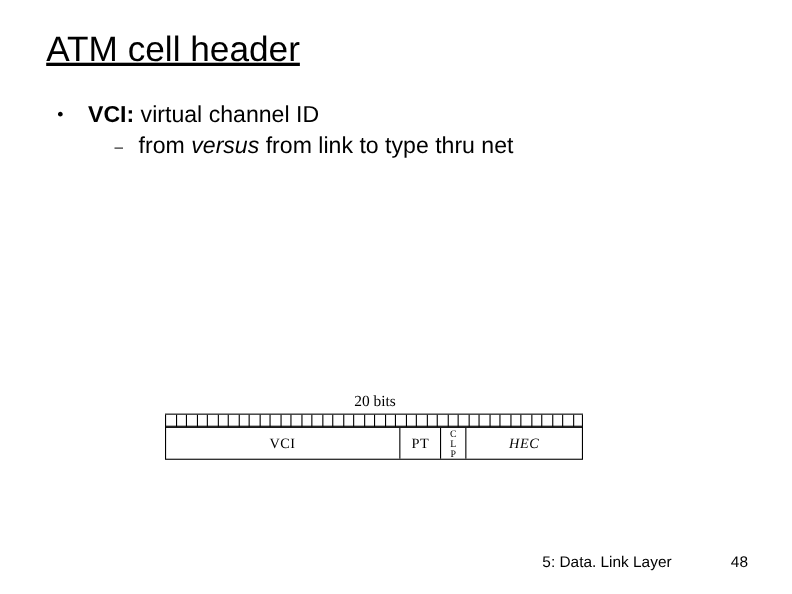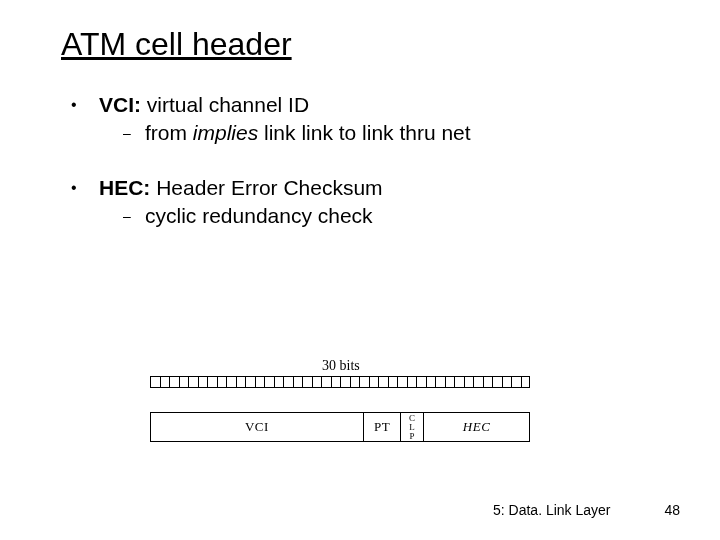--- a/index.html
+++ b/index.html
@@ -10,21 +10,21 @@
     background: #fff;
     font-family: Arial, Helvetica, sans-serif;
     color: #000;
     overflow: hidden;
   }
   .slide {
     position: relative;
     width: 720px;
     height: 540px;
     box-sizing: border-box;
-    padding: 26px 50px 0 61px;
+    padding: 26px 50px 0 42px;
   }
   .title {
     font-size: 32px;
     font-weight: 400;
     text-decoration: underline;
     margin: 0 0 28px 0;
   }
   ul.main {
     list-style: none;
     margin: 0;
@@ -91,21 +91,21 @@
   }
   .tick {
     position: absolute;
     top: 0;
     width: 0;
     height: 11px;
     border-left: 1px solid #000;
   }
   .boxes {
     position: absolute;
-    top: 52px;
+    top: 28px;
     left: 0;
     width: 380px;
     height: 30px;
     display: flex;
     border: 1px solid #000;
     box-sizing: border-box;
   }
   .box {
     height: 100%;
     box-sizing: border-box;
@@ -136,38 +136,32 @@
 <div class="slide">
 
   <h1 class="title">ATM cell header</h1>
 
   <ul class="main">
 
     <li>
       <span class="b">VCI:</span><span> virtual channel ID</span>
       <ul class="sub">
         <li>
-          <span>from </span><span class="i">implies</span><span> link link to link thru net</span>
+          <span>from </span><span class="i">versus</span><span> from link to type thru net</span>
         </li>
       </ul>
     </li>
 
 
 
-    <li>
-      <span class="b">HEC:</span><span> Header Error Checksum</span>
-      <ul class="sub">
-        <li>cyclic redundancy check</li>
-      </ul>
-    </li>
 
   </ul>
 
   <div class="diagram">
-    <div class="bits-label">30 bits</div>
+    <div class="bits-label">20 bits</div>
 
     <div class="ruler">
       <div class="tick" style="left:0%"></div>
       <div class="tick" style="left:2.5%"></div>
       <div class="tick" style="left:5%"></div>
       <div class="tick" style="left:7.5%"></div>
       <div class="tick" style="left:10%"></div>
       <div class="tick" style="left:12.5%"></div>
       <div class="tick" style="left:15%"></div>
       <div class="tick" style="left:17.5%"></div>

